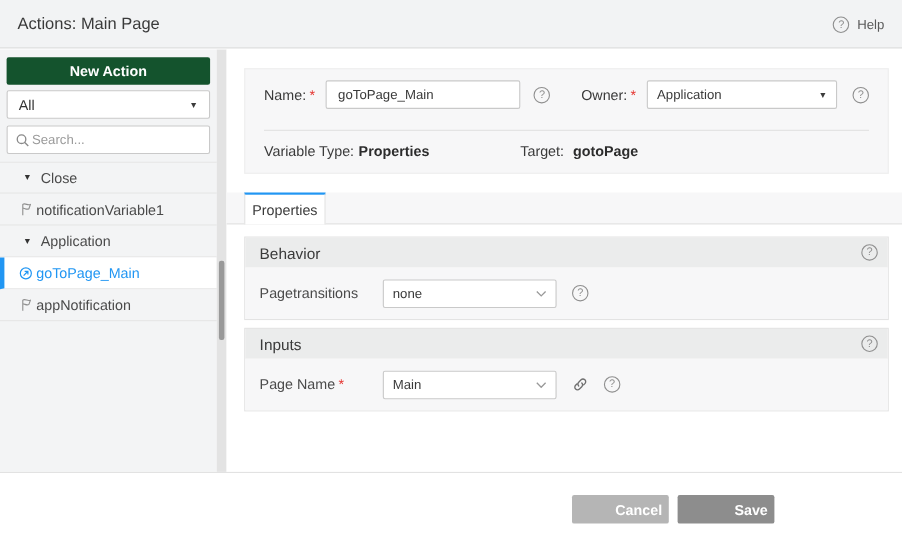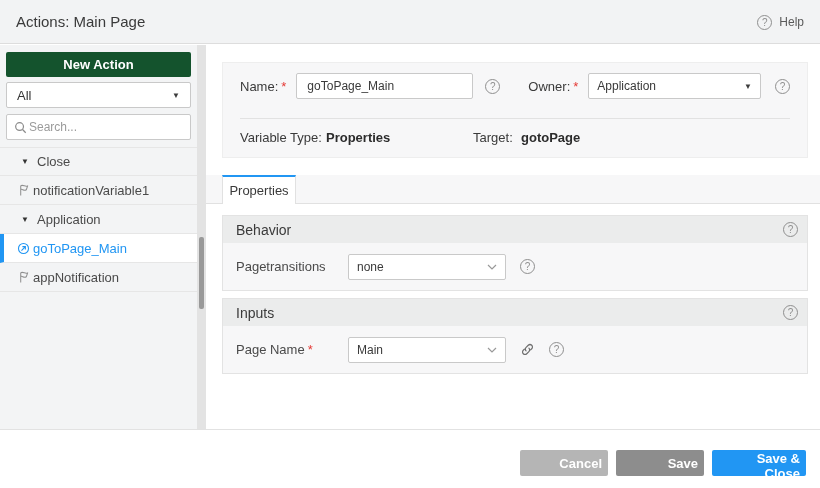--- a/index.html
+++ b/index.html
@@ -233,16 +233,15 @@
         </span>
         <span class="qicon">?</span>
       </div>
     </div>
 
   </div>
 
   <div class="footer">
     <button class="fbtn b-cancel">Cancel</button>
     <button class="fbtn b-save">Save</button>
-    <button class="fbtn b-saveclose">Save &amp; Close</button>
   </div>
 
 </div>
 
 </body></html>

